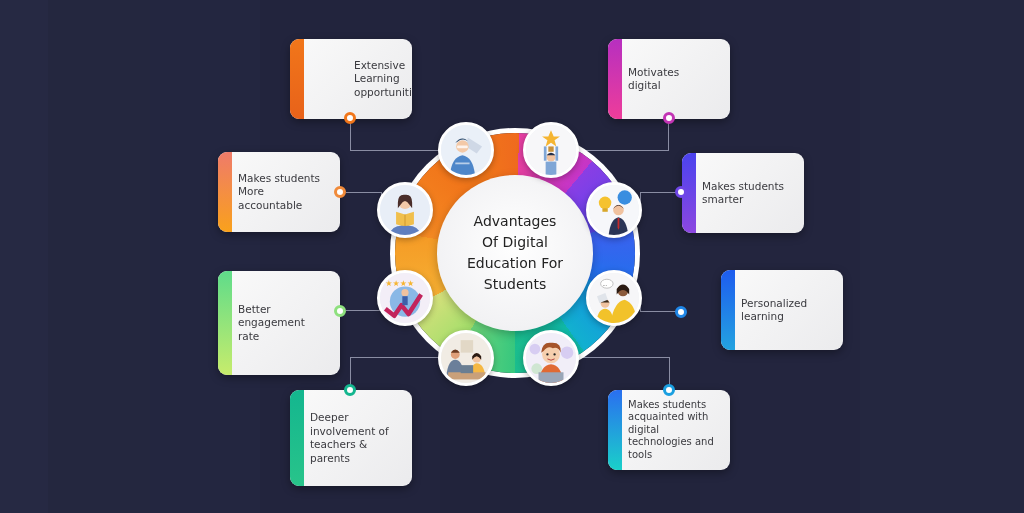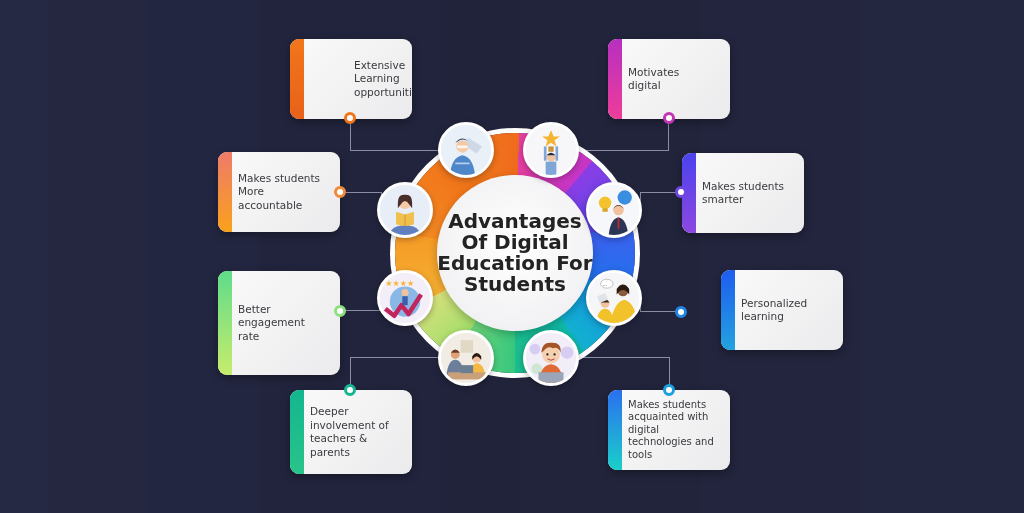--- a/index.html
+++ b/index.html
@@ -67,24 +67,24 @@
     left: 437px; top: 175px;
     width: 156px; height: 156px;
     border-radius: 50%;
     background: radial-gradient(circle at 50% 45%, #ffffff 0%, #f2f2f4 70%, #e6e6ea 100%);
     box-shadow: 0 3px 10px rgba(0,0,0,0.25);
     display: flex; align-items: center; justify-content: center;
     text-align: center;
   }
   .center .title {
     font-family: "DejaVu Sans", sans-serif;
-    font-size: 20px;
+    font-size: 14px;
     line-height: 21px;
     color: #232323;
-    font-weight: bold;
+    font-weight: normal;
     white-space: pre-line;
   }
   .avatar {
     position: absolute;
     width: 56px; height: 56px;
     border-radius: 50%;
     border: 3px solid #ffffff;
     background: #eef2f8;
     overflow: hidden;
     box-shadow: 0 2px 6px rgba(0,0,0,0.3);
@@ -231,21 +231,21 @@
 <div class="dot" style="left:334px; top:186px; border-color:#f08a3a;"></div>
 
 <div class="card" style="left:218px; top:271px; height:104px;">
   <div class="bar" style="background:linear-gradient(180deg,#5fdc8a,#c7ec6c);"></div>
   <div class="text">Better
 engagement
 rate</div>
 </div>
 <div class="dot" style="left:334px; top:305px; border-color:#8ee07e;"></div>
 
-<div class="card" style="left:290px; top:390px; height:84px;">
+<div class="card" style="left:290px; top:390px; height:96px;">
   <div class="bar" style="background:linear-gradient(180deg,#14b68f,#28c48a);"></div>
   <div class="text">Deeper
 involvement of
 teachers &amp;
 parents</div>
 </div>
 <div class="dot" style="left:344px; top:384px; border-color:#14b68f;"></div>
 
 <div class="card" style="left:608px; top:39px; height:80px;">
   <div class="bar" style="background:linear-gradient(180deg,#b72fc0,#ee3d9a);"></div>

